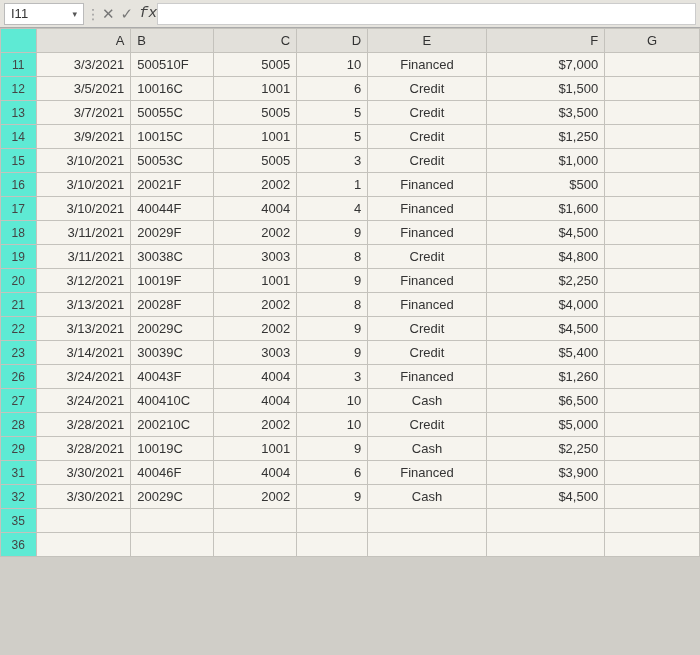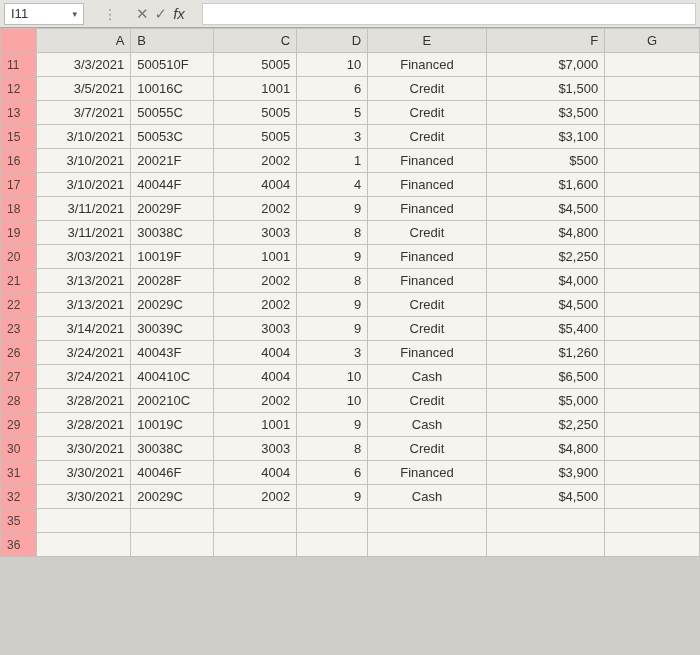--- a/index.html
+++ b/index.html
@@ -12,58 +12,58 @@
     overflow: hidden;
     color: #333;
   }
   .formula-bar {
     display: flex;
     align-items: center;
     height: 28px;
     background: #e6e4de;
     border-bottom: 1px solid #aaa;
     padding: 2px 4px;
-    gap: 17px;
+    gap: 0;
   }
   .name-box {
     width: 80px;
     height: 22px;
     background: #fff;
     border: 1px solid #bbb;
     font-size: 13px;
     padding: 0 6px;
     display: flex;
     align-items: center;
     justify-content: space-between;
   }
   .dd { font-size: 9px; color: #555; }
   .sep { color: #999; font-size: 14px; margin: 0 2px; }
   .fbtns { display: flex; align-items: center; gap: 6px; color:#777; font-size:15px;}
-  .fx { font-style: italic; font-family: Liberation Sans, sans-serif; color:#444;}
+  .fx { font-style: italic; font-family: Liberation Mono, monospace; color:#444;}
   .fbox { flex:1; height:22px; background:#fff; border:1px solid #ccc;}
   .grid-wrap { background:#fff; }
   table { border-collapse: collapse; table-layout: fixed; width: 700px; }
   th, td {
     border: 1px solid #c4c2bc;
     height: 24px;
     padding: 0 6px;
     font-size: 13px;
     white-space: nowrap;
     overflow: hidden;
     background: #f6f4ee;
   }
   th {
     background: #e2e0da;
     font-weight: normal;
     text-align: center;
     color:#333;
   }
   th.rowh, td.rowh {
-    background:#fca5a5;
-    text-align:left;
+    background:#5eead4;
+    text-align:center;
     width:30px;
     font-size:12px;
     color:#444;
   }
   .col-A { width:80px; text-align:right;}
   .col-B { width:70px; text-align:left;}
   .col-C { width:70px; text-align:right;}
   .col-D { width:60px; text-align:right;}
   .col-E { width:100px; text-align:center;}
   .col-F { width:100px; text-align:right;}
@@ -127,27 +127,37 @@
           <td class="rowh">13</td>
           <td class="col-A">3/7/2021</td>
           <td class="col-B">50055C</td>
           <td class="col-C">5005</td>
           <td class="col-D">5</td>
           <td class="col-E">Credit</td>
           <td class="col-F">$3,500</td>
           <td class="col-G empty"></td>
         </tr>
         <tr>
+          <td class="rowh">14</td>
+          <td class="col-A">3/9/2021</td>
+          <td class="col-B">10015C</td>
+          <td class="col-C">1001</td>
+          <td class="col-D">5</td>
+          <td class="col-E">Credit</td>
+          <td class="col-F">$1,250</td>
+          <td class="col-G empty"></td>
+        </tr>
+        <tr>
           <td class="rowh">15</td>
           <td class="col-A">3/10/2021</td>
           <td class="col-B">50053C</td>
           <td class="col-C">5005</td>
           <td class="col-D">3</td>
           <td class="col-E">Credit</td>
-          <td class="col-F">$3,100</td>
+          <td class="col-F">$1,000</td>
           <td class="col-G empty"></td>
         </tr>
         <tr>
           <td class="rowh">16</td>
           <td class="col-A">3/10/2021</td>
           <td class="col-B">20021F</td>
           <td class="col-C">2002</td>
           <td class="col-D">1</td>
           <td class="col-E">Financed</td>
           <td class="col-F">$500</td>
@@ -178,21 +188,21 @@
           <td class="col-A">3/11/2021</td>
           <td class="col-B">30038C</td>
           <td class="col-C">3003</td>
           <td class="col-D">8</td>
           <td class="col-E">Credit</td>
           <td class="col-F">$4,800</td>
           <td class="col-G empty"></td>
         </tr>
         <tr>
           <td class="rowh">20</td>
-          <td class="col-A">3/03/2021</td>
+          <td class="col-A">3/12/2021</td>
           <td class="col-B">10019F</td>
           <td class="col-C">1001</td>
           <td class="col-D">9</td>
           <td class="col-E">Financed</td>
           <td class="col-F">$2,250</td>
           <td class="col-G empty"></td>
         </tr>
         <tr>
           <td class="rowh">21</td>
           <td class="col-A">3/13/2021</td>
@@ -257,30 +267,20 @@
           <td class="rowh">29</td>
           <td class="col-A">3/28/2021</td>
           <td class="col-B">10019C</td>
           <td class="col-C">1001</td>
           <td class="col-D">9</td>
           <td class="col-E">Cash</td>
           <td class="col-F">$2,250</td>
           <td class="col-G empty"></td>
         </tr>
         <tr>
-          <td class="rowh">30</td>
-          <td class="col-A">3/30/2021</td>
-          <td class="col-B">30038C</td>
-          <td class="col-C">3003</td>
-          <td class="col-D">8</td>
-          <td class="col-E">Credit</td>
-          <td class="col-F">$4,800</td>
-          <td class="col-G empty"></td>
-        </tr>
-        <tr>
           <td class="rowh">31</td>
           <td class="col-A">3/30/2021</td>
           <td class="col-B">40046F</td>
           <td class="col-C">4004</td>
           <td class="col-D">6</td>
           <td class="col-E">Financed</td>
           <td class="col-F">$3,900</td>
           <td class="col-G empty"></td>
         </tr>
         <tr>

